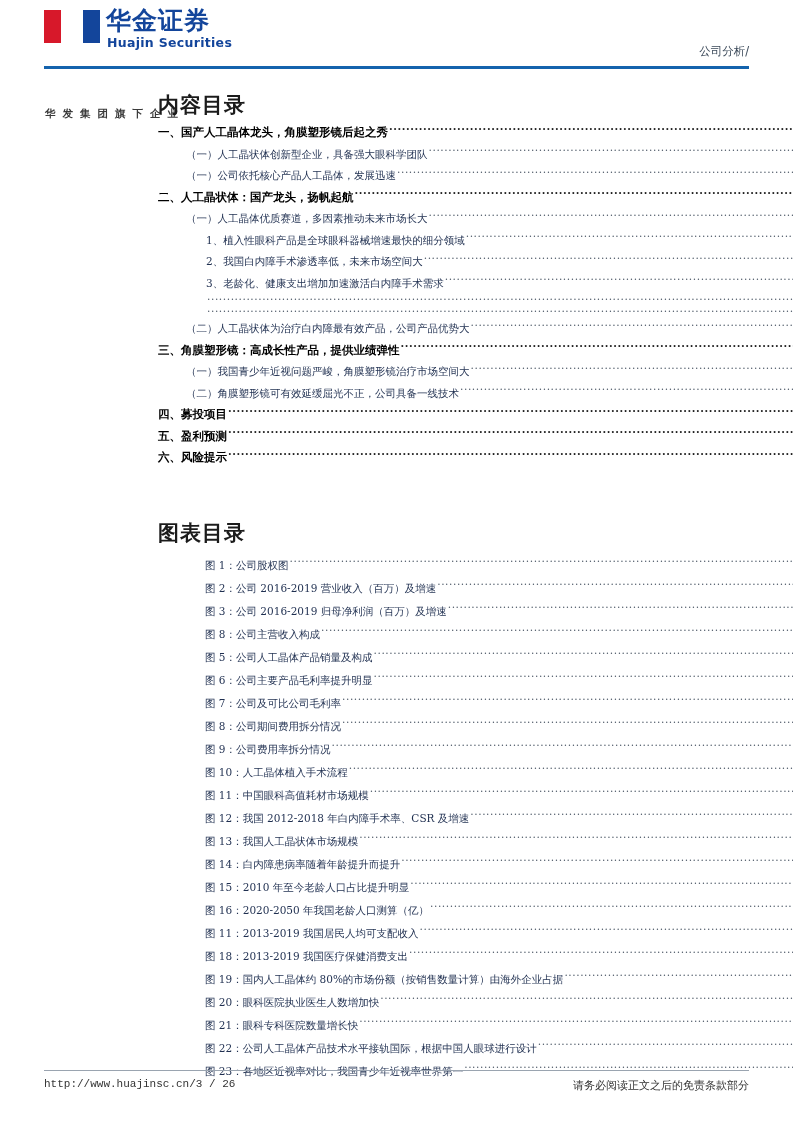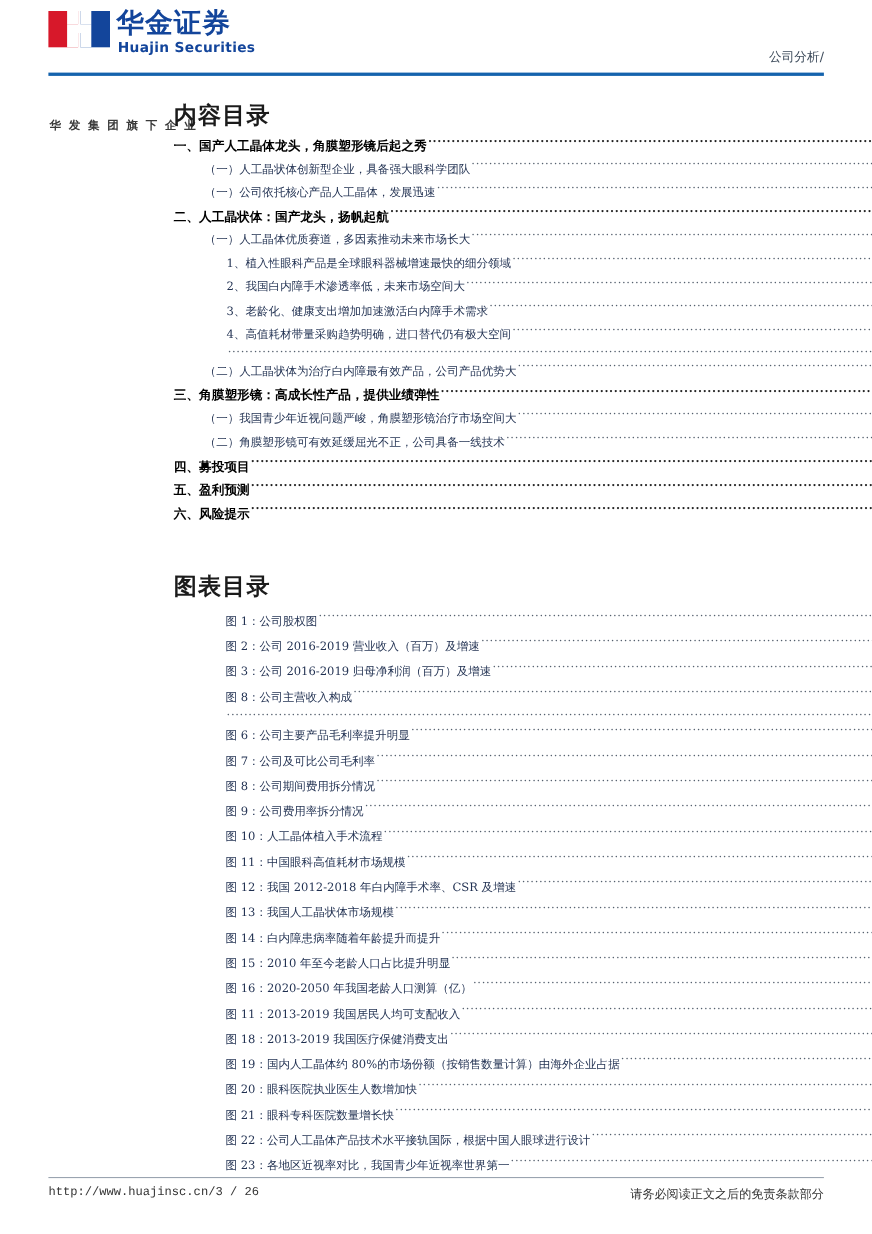--- a/index.html
+++ b/index.html
@@ -298,21 +298,20 @@
       </div>
       <div class="toc-row lvl3">
         <span class="lbl">2、我国白内障手术渗透率低，未来市场空间大</span>
         <span class="dots"></span>
       </div>
       <div class="toc-row lvl3">
         <span class="lbl">3、老龄化、健康支出增加加速激活白内障手术需求</span>
         <span class="dots"></span>
       </div>
       <div class="toc-row lvl3">
-        <span class="lbl">4、高值耗材带量采购趋势明确，进口替代仍有极大空间</span>
         <span class="dots"></span>
       </div>
       <div class="toc-row lvl3">
         <span class="dots"></span>
       </div>
       <div class="toc-row lvl2">
         <span class="lbl">（二）人工晶状体为治疗白内障最有效产品，公司产品优势大</span>
         <span class="dots"></span>
       </div>
       <div class="toc-row lvl1">
@@ -354,20 +353,21 @@
       </div>
       <div class="toc-row figrow">
         <span class="lbl">图 3：公司 2016-2019 归母净利润（百万）及增速</span>
         <span class="dots"></span>
       </div>
       <div class="toc-row figrow">
         <span class="lbl">图 8：公司主营收入构成</span>
         <span class="dots"></span>
       </div>
       <div class="toc-row figrow">
+        <span class="lbl">图 5：公司人工晶体产品销量及构成</span>
         <span class="dots"></span>
       </div>
       <div class="toc-row figrow">
         <span class="lbl">图 6：公司主要产品毛利率提升明显</span>
         <span class="dots"></span>
       </div>
       <div class="toc-row figrow">
         <span class="lbl">图 7：公司及可比公司毛利率</span>
         <span class="dots"></span>
       </div>

